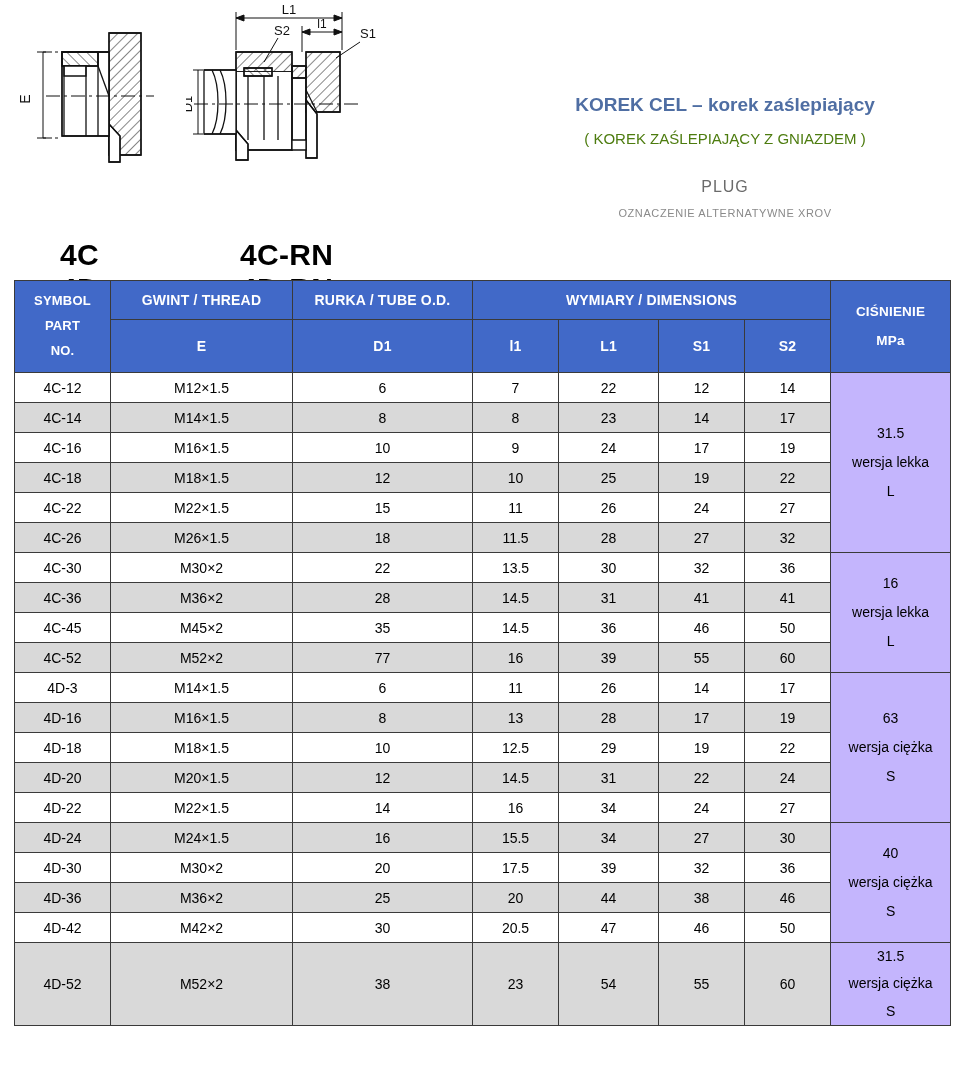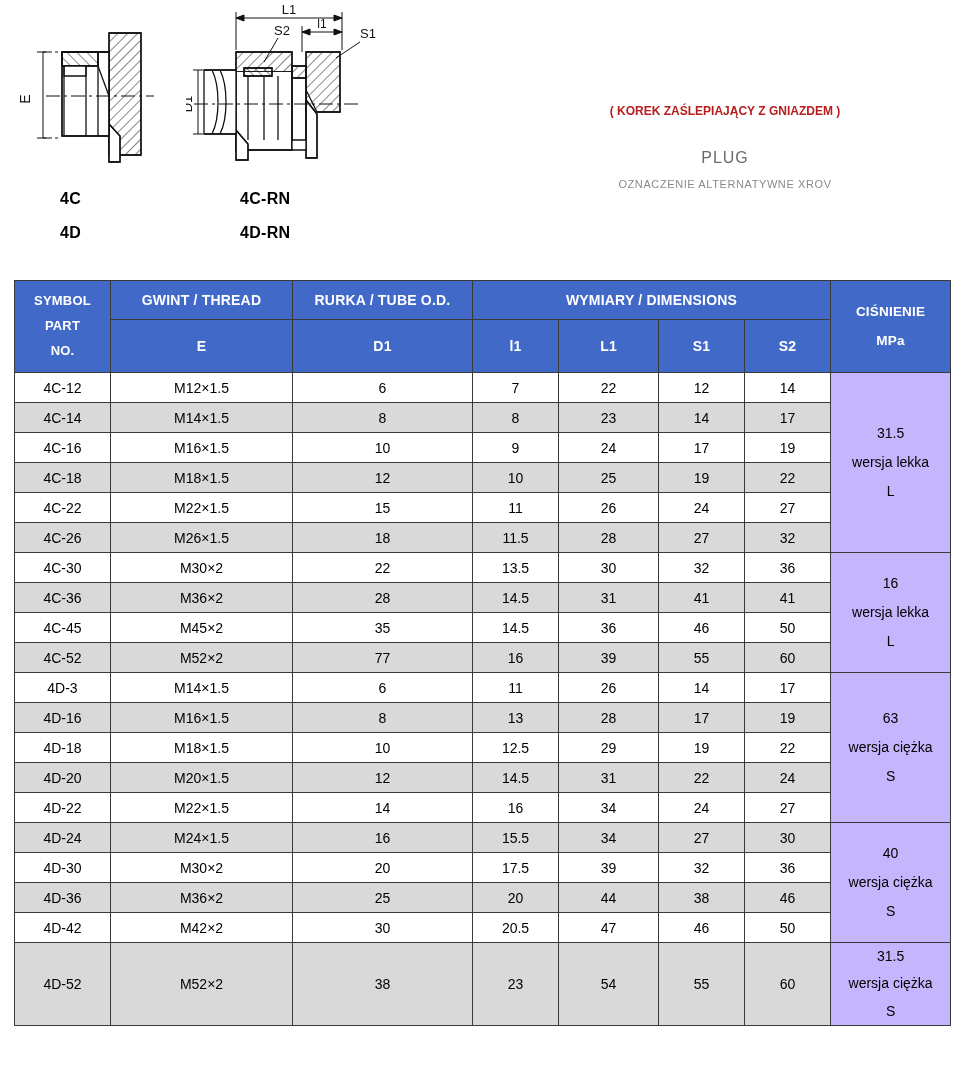--- a/index.html
+++ b/index.html
@@ -36,23 +36,24 @@
   .labels {
     position: absolute;
     top: 186px;
     left: 0;
     width: 420px;
     height: 72px;
   }
   .label-cell {
     position: absolute;
     font-weight: bold;
-    font-size: 16px;
+    font-size: 30px;
     color: #000;
     letter-spacing: 0.3px;
+    margin-top: 48px;
   }
   .lbl-4c   { left: 60px;  top: 4px; }
   .lbl-4d   { left: 60px;  top: 38px; }
   .lbl-4crn { left: 240px; top: 4px; }
   .lbl-4drn { left: 240px; top: 38px; }
 
   
   .title-block {
     position: absolute;
     left: 500px;
@@ -61,23 +62,23 @@
     text-align: center;
   }
   .title-main {
     font-size: 19px;
     font-weight: bold;
     color: #4f6ea3;
     line-height: 1.35;
     white-space: nowrap;
   }
   .title-sub {
-    font-size: 12px;
-    font-weight: bold;
-    color: #b91c1c;
+    font-size: 15px;
+    font-weight: normal;
+    color: #4d7c0f;
     margin-top: 12px;
     white-space: nowrap;
   }
   .title-plug {
     font-size: 16px;
     color: #6b6b6b;
     margin-top: 31px;
     letter-spacing: 1px;
   }
   .title-alt {
@@ -274,20 +275,21 @@
   </div>
 
   <div class="labels">
     <div class="label-cell lbl-4c">4C</div>
     <div class="label-cell lbl-4d">4D</div>
     <div class="label-cell lbl-4crn">4C-RN</div>
     <div class="label-cell lbl-4drn">4D-RN</div>
   </div>
 
   <div class="title-block">
+    <div class="title-main">KOREK CEL – korek zaślepiający</div>
     <div class="title-sub">( KOREK ZAŚLEPIAJĄCY Z GNIAZDEM )</div>
     <div class="title-plug">PLUG</div>
     <div class="title-alt">OZNACZENIE ALTERNATYWNE XROV</div>
   </div>
 </div>
 
 <div class="table-wrap">
   <table class="spec">
     <colgroup>
       <col style="width:96px">

